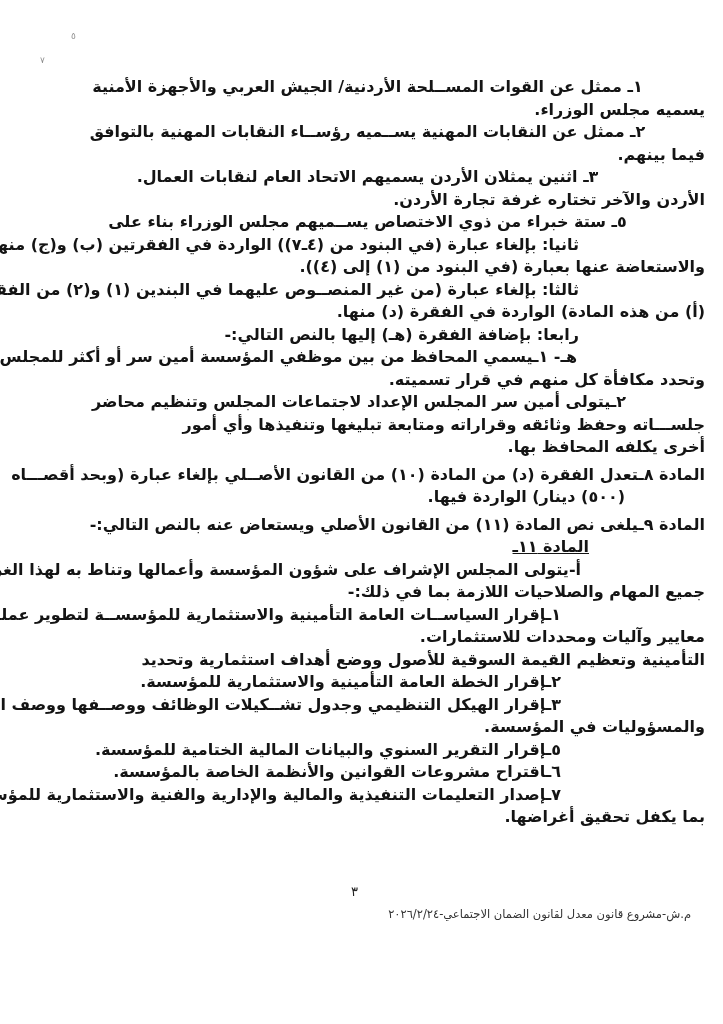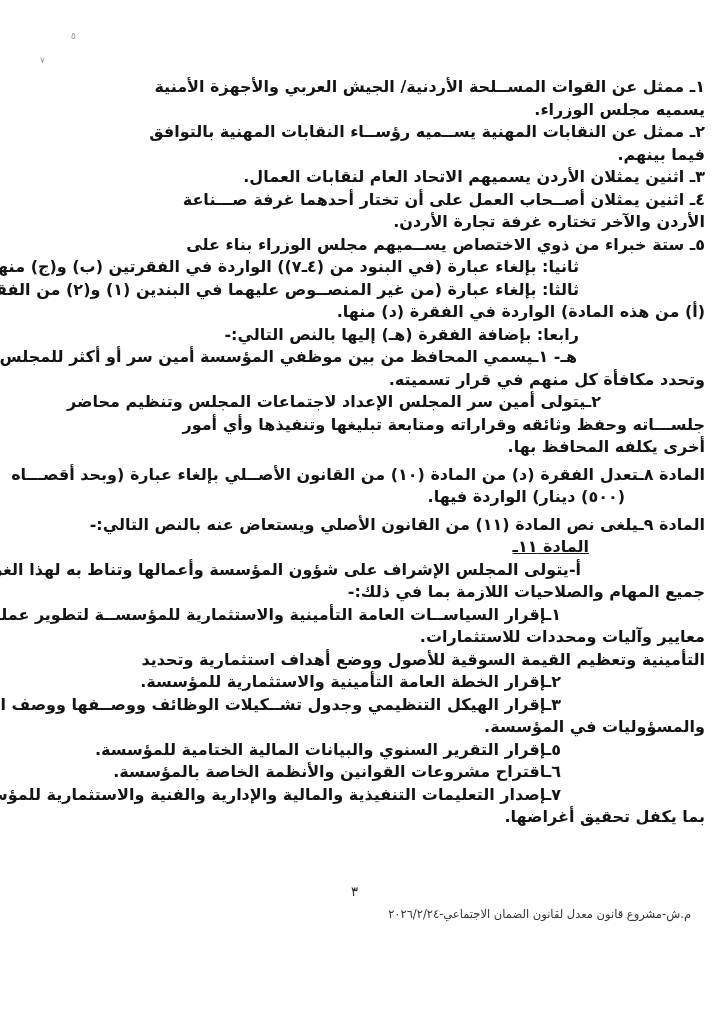--- a/index.html
+++ b/index.html
@@ -15,24 +15,24 @@
     position:absolute;
     top:76px;right:18px;left:60px;
     direction:rtl;
     color:#141414;
     font-family:"DejaVu Sans", sans-serif;
     font-weight:700;
     font-size:16px;
     line-height:22.5px;
   }
   .ln{white-space:nowrap;text-align:right;}
-  .ind-a {}
+  .ind-a {margin-right:30px;text-align:center;}
   .ind-b {margin-right:126px;}
   .ind-c {margin-right:128px;}
-  .ind-c2{margin-right:104px;}
+  .ind-c2{margin-right:79px;}
   .ind-d {margin-right:0;}
   .ind-dc{margin-right:80px;}
   .ind-e {margin-right:116px;}
   .ind-e2{margin-right:124px;}
   .ind-f {margin-right:144px;}
   .cont{padding-left:56px;}
   .u{text-decoration:underline;}
   .gap-sm{margin-top:5px;}
   .page-num{
     position:absolute;top:884px;left:351px;
@@ -60,24 +60,24 @@
 
   <span class="mark mark-1">٥</span>
   <span class="mark mark-2">٧</span>
 
   <div class="doc">
     <div class="ln ind-a">١ـ ممثل عن القوات المســلحة الأردنية/ الجيش العربي والأجهزة الأمنية</div>
     <div class="ln cont">يسميه مجلس الوزراء.</div>
     <div class="ln ind-a">٢ـ ممثل عن النقابات المهنية يســميه رؤســاء النقابات المهنية بالتوافق</div>
     <div class="ln cont">فيما بينهم.</div>
     <div class="ln ind-a">٣ـ اثنين يمثلان الأردن يسميهم الاتحاد العام لنقابات العمال.</div>
-    <div class="ln ind-a">٤ـ اثنين يمثلان أصــحاب العمل على أن تختار أحدهما غرفة صـــناعة</div>
     <div class="ln cont">الأردن والآخر تختاره غرفة تجارة الأردن.</div>
     <div class="ln ind-a">٥ـ ستة خبراء من ذوي الاختصاص يســميهم مجلس الوزراء بناء على</div>
     <div class="ln ind-b">ثانيا: بإلغاء عبارة (في البنود من (٤ـ٧)) الواردة في الفقرتين (ب) و(ج) منها</div>
+    <div class="ln cont">والاستعاضة عنها بعبارة (في البنود من (١) إلى (٤)).</div>
     <div class="ln ind-b">ثالثا: بإلغاء عبارة (من غير المنصــوص عليهما في البندين (١) و(٢) من الفقرة</div>
     <div class="ln cont">(أ) من هذه المادة) الواردة في الفقرة (د) منها.</div>
     <div class="ln ind-b">رابعا: بإضافة الفقرة (هـ) إليها بالنص التالي:-</div>
     <div class="ln ind-c">هـ- ١ـيسمي المحافظ من بين موظفي المؤسسة أمين سر أو أكثر للمجلس،</div>
     <div class="ln cont">وتحدد مكافأة كل منهم في قرار تسميته.</div>
     <div class="ln ind-c2">٢ـيتولى أمين سر المجلس الإعداد لاجتماعات المجلس وتنظيم محاضر</div>
     <div class="ln cont">جلســـاته وحفظ وثائقه وقراراته ومتابعة تبليغها وتنفيذها وأي أمور</div>
     <div class="ln cont">أخرى يكلفه المحافظ بها.</div>
     <div class="ln ind-d gap-sm">المادة ٨ـتعدل الفقرة (د) من المادة (١٠) من القانون الأصــلي بإلغاء عبارة (وبحد أقصـــاه</div>
     <div class="ln ind-dc">(٥٠٠) دينار) الواردة فيها.</div>

